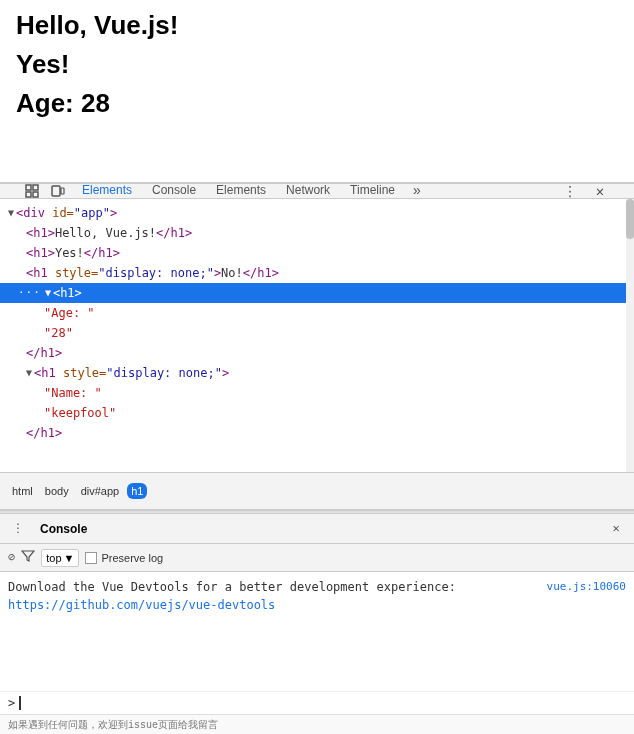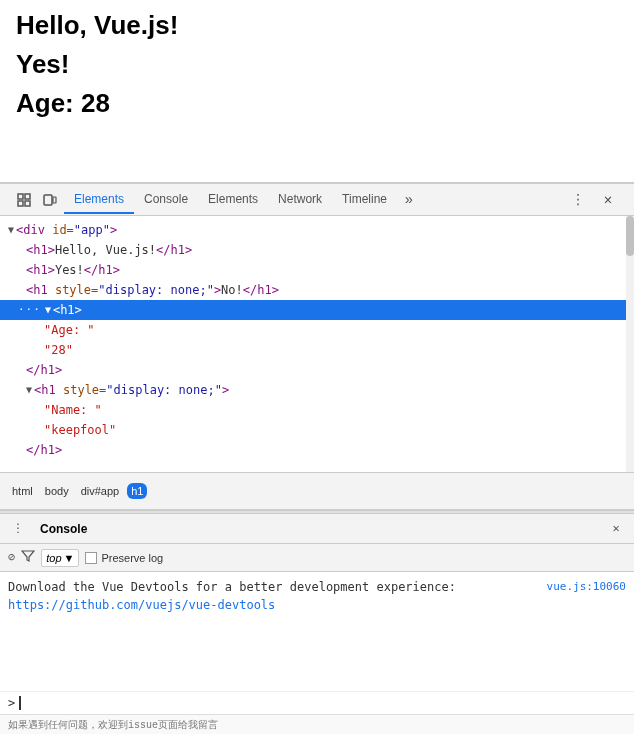--- a/index.html
+++ b/index.html
@@ -26,22 +26,22 @@
       font-family: 'Consolas', 'Courier New', monospace;
       font-size: 12px;
     }
 
     
     #devtools-toolbar {
       display: flex;
       align-items: center;
       background: #f3f3f3;
       border-bottom: 1px solid #ccc;
-      height: 32px;
-      padding: 0 12px;
+      height: 15px;
+      padding: 0 20px;
       flex-shrink: 0;
     }
     .toolbar-icon-btn {
       width: 24px; height: 24px;
       display: flex; align-items: center; justify-content: center;
       cursor: pointer; color: #555; font-size: 14px; border-radius: 3px;
       margin-right: 2px;
     }
 
     #devtools-tabs {
@@ -218,21 +218,20 @@
       display: flex;
       align-items: center;
       background: #fff;
       border: 1px solid #ccc;
       border-radius: 2px;
       padding: 2px 4px;
       font-size: 11px;
       cursor: pointer;
       gap: 2px;
       font-family: Arial, sans-serif;
-      font-style: italic;
     }
     .preserve-log-area {
       display: flex;
       align-items: center;
       gap: 4px;
       font-size: 11px;
       font-family: Arial, sans-serif;
       color: #333;
     }
     .preserve-checkbox {

